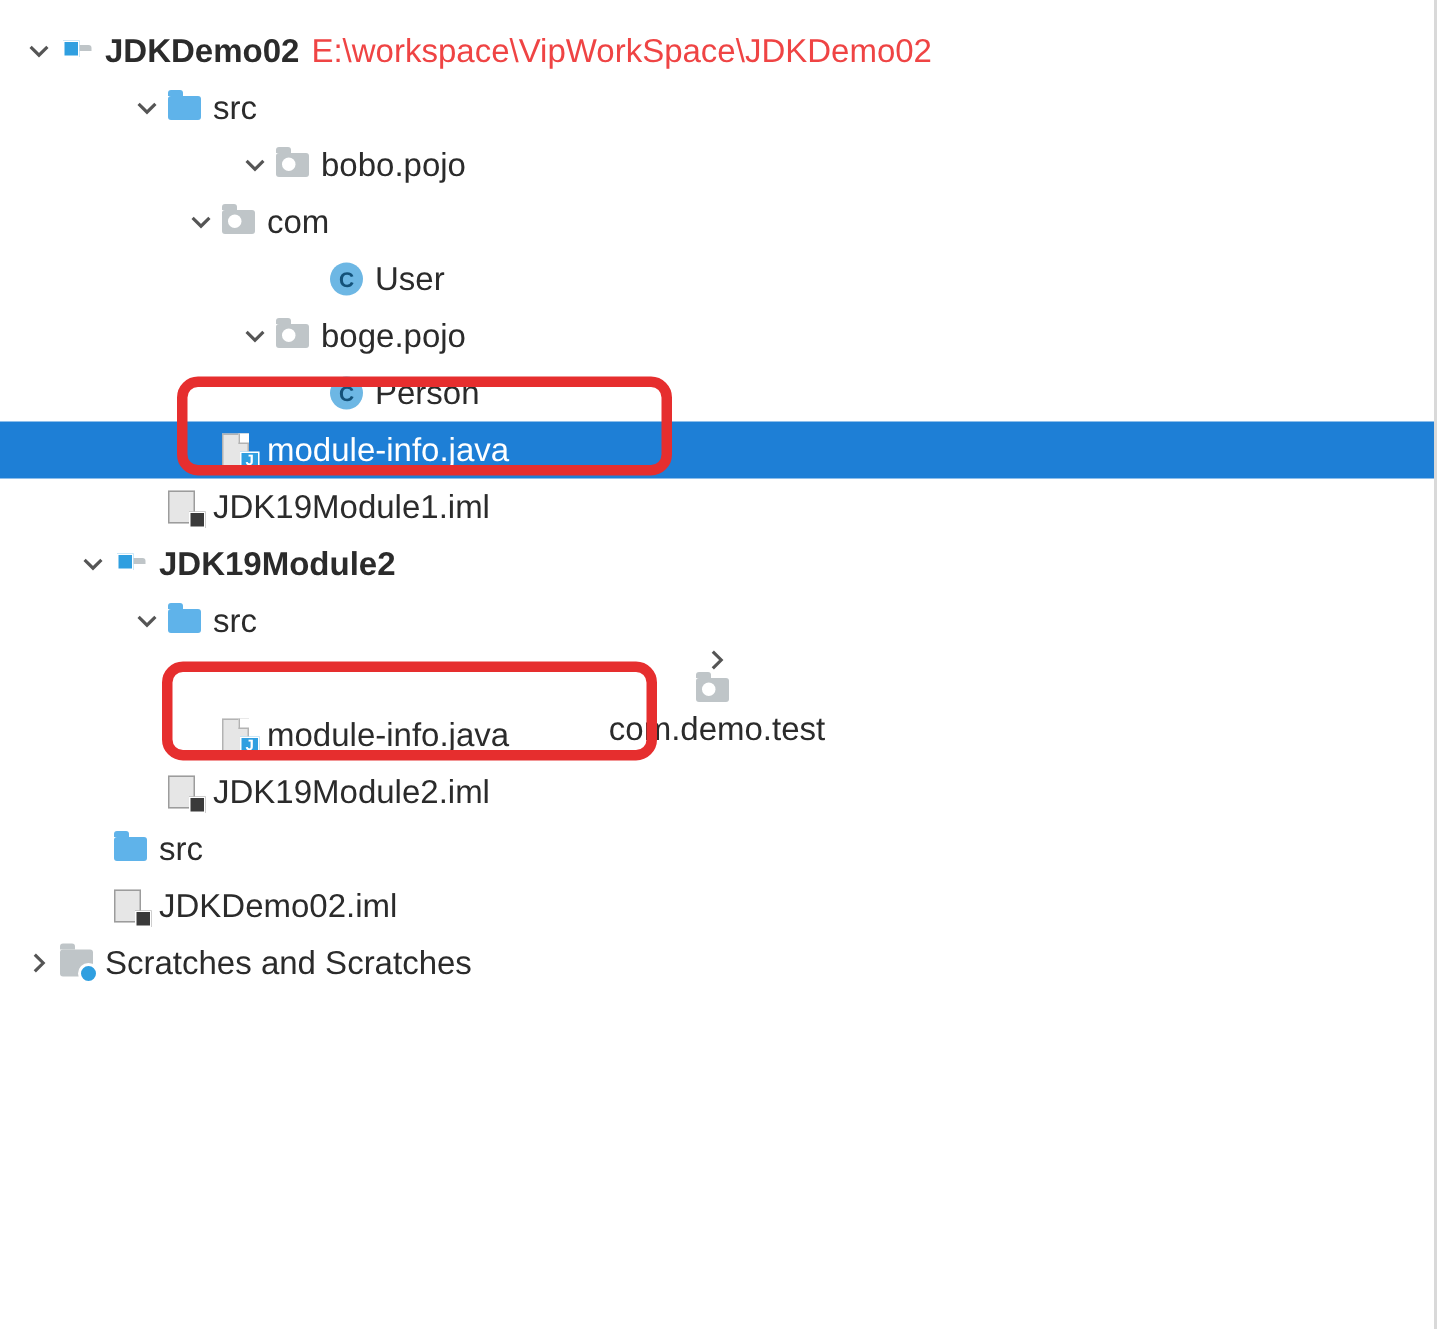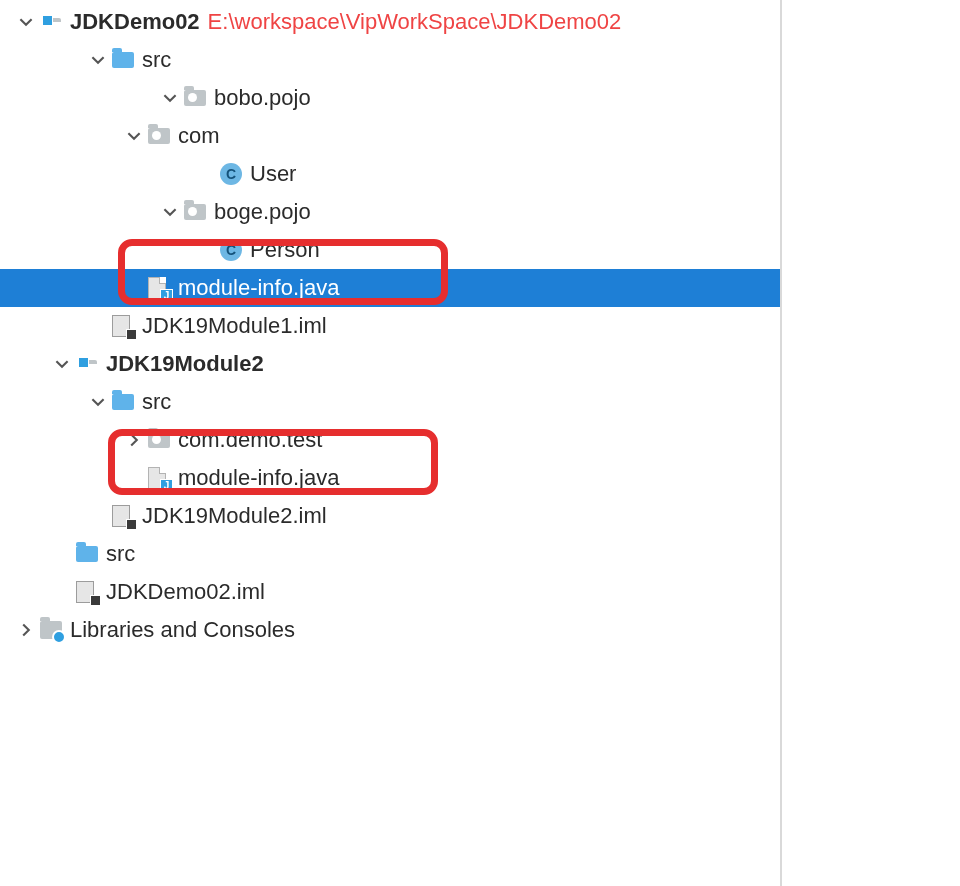--- a/index.html
+++ b/index.html
@@ -1,17 +1,17 @@
 <!DOCTYPE html>
 <html><head>
 <meta charset="utf-8">
 <style>
   * { box-sizing: border-box; margin: 0; padding: 0; }
   html, body { width: 960px; height: 886px; font-family: "Segoe UI", "Microsoft YaHei", sans-serif; font-size: 22px; color: #2b2b2b; background: #fff; overflow: hidden; }
-  .tree { padding: 3px 0 0 0; background: #fff; border-right: 2px solid #d9d9d9; height: 100%; width: 782px; }
+  .tree { padding: 15px 0 0 0; background: #fff; border-right: 2px solid #d9d9d9; height: 100%; width: 958px; }
   .row { display: flex; align-items: center; height: 38px; white-space: nowrap; position: relative; }
   .row.selected { background: #1e7fd6; color: #fff; }
   .highlight-box { position: absolute; border: 7px solid #e62e2e; border-radius: 14px; pointer-events: none; z-index: 5; }
   .arrow { width: 24px; display: flex; justify-content: center; align-items: center; color: #6b6b6b; font-size: 16px; user-select: none; }
   .arrow svg { width: 14px; height: 14px; }
   .arrow.blank { visibility: hidden; }
   .icon { width: 26px; height: 26px; display: inline-flex; align-items: center; justify-content: center; margin-right: 6px; flex: 0 0 26px; }
   .label { white-space: nowrap; }
   .bold { font-weight: 700; }
   .path { color: #ef4444; margin-left: 8px; }
@@ -204,37 +204,37 @@
         <svg viewBox="0 0 10 10">
           <path d="M1 3 L5 7 L9 3" fill="none" stroke="#555" stroke-width="1.5"></path>
         </svg>
       </span>
     <span class="icon">
         <span class="ico-folder"></span>
       </span>
     <span class="label">src</span>
   </div>
 
+  <div class="row" style="position:relative;flex-direction:column;">
+    <span class="indent lv3"></span>
+    <span class="arrow">
+        <svg viewBox="0 0 10 10">
+          <path d="M3 1 L7 5 L3 9" fill="none" stroke="#555" stroke-width="1.5"></path>
+        </svg>
+      </span>
+    <span class="icon">
+        <span class="ico-pkg">
+          <span class="dot"></span>
+        </span>
+      </span>
+    <span class="label">com.demo.test</span>
+  </div>
+
   <div class="row" style="position:relative;">
     <span class="indent lv3"></span>
-    <span class="arrow">
-        <svg viewBox="0 0 10 10">
-          <path d="M3 1 L7 5 L3 9" fill="none" stroke="#555" stroke-width="1.5"></path>
-        </svg>
-      </span>
-    <span class="icon">
-        <span class="ico-pkg">
-          <span class="dot"></span>
-        </span>
-      </span>
-    <span class="label">com.demo.test</span>
-  </div>
-
-  <div class="row" style="position:relative;">
-    <span class="indent lv3"></span>
     <span class="arrow blank">
         <svg viewBox="0 0 10 10"></svg>
       </span>
     <span class="icon">
         <span class="ico-java">
           <span class="pg"></span>
           <span class="j">J</span>
         </span>
       </span>
     <span class="label">module-info.java</span>
@@ -286,16 +286,16 @@
     <span class="arrow">
         <svg viewBox="0 0 10 10">
           <path d="M3 1 L7 5 L3 9" fill="none" stroke="#555" stroke-width="1.5"></path>
         </svg>
       </span>
     <span class="icon">
         <span class="ico-scratches">
           <span class="c"></span>
         </span>
       </span>
-    <span class="label">Libraries and Consoles</span>
+    <span class="label">Scratches and Scratches</span>
   </div>
 
 </div>
 
 </body></html>

